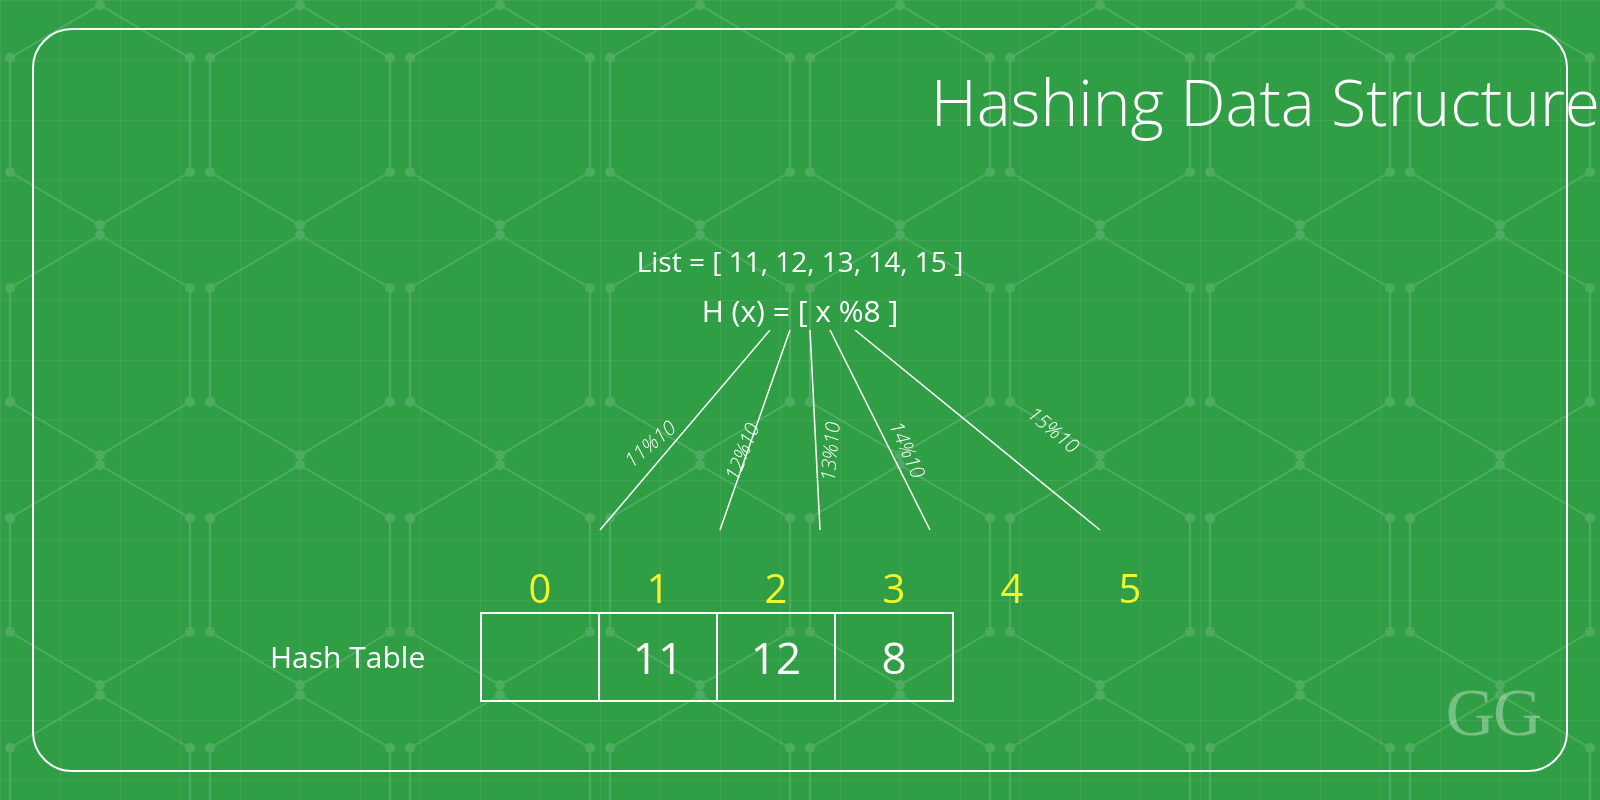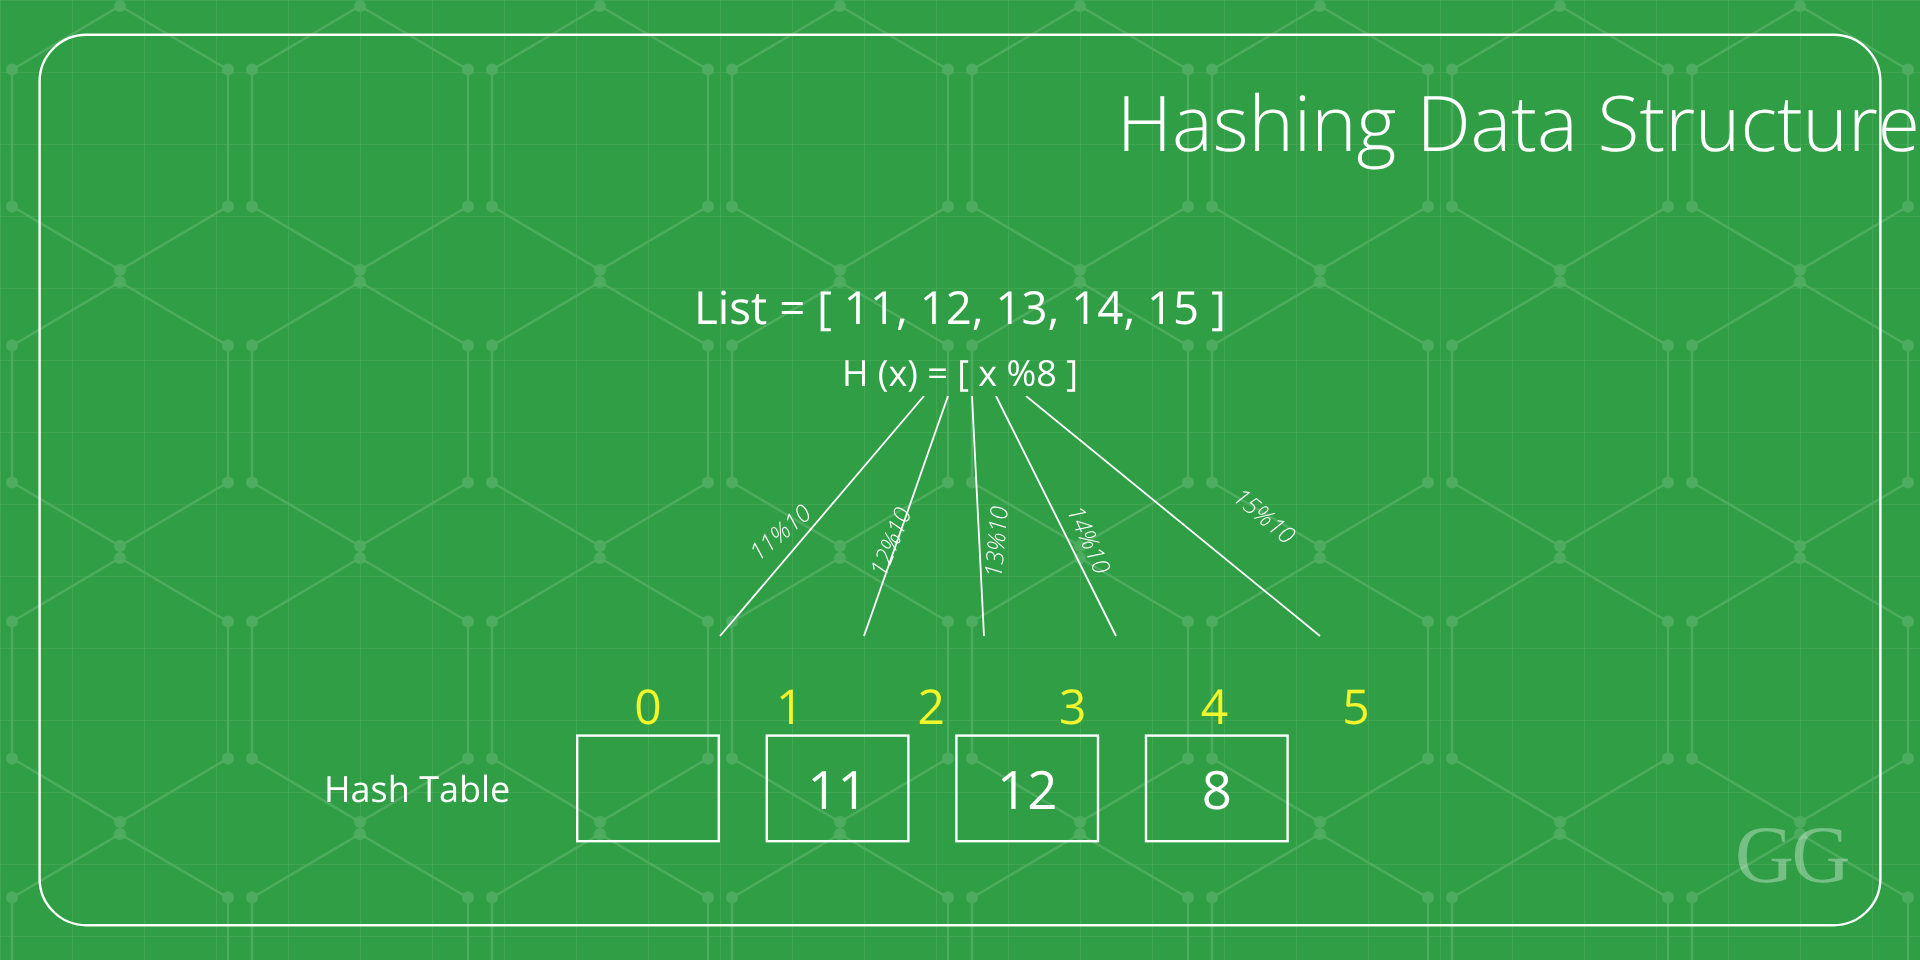--- a/index.html
+++ b/index.html
@@ -26,25 +26,25 @@
     position: absolute;
     top: 58px;
     left: 0; right: 0;
     text-align: right;
     color: #ffffff;
     font-size: 64px;
     font-weight: 300;
   }
   .list-line {
     position: absolute;
-    top: 230px;
+    top: 242px;
     left: 0; right: 0;
     text-align: center;
     color: #ffffff;
-    font-size: 38px;
+    font-size: 28px;
     font-weight: 400;
   }
   .func-line {
     position: absolute;
     top: 290px;
     left: 0; right: 0;
     text-align: center;
     color: #ffffff;
     font-size: 30px;
     font-weight: 400;
@@ -84,21 +84,20 @@
     left: 270px;
     color: #ffffff;
     font-size: 30px;
     font-weight: 400;
   }
   .table {
     position: absolute;
     top: 612px;
     left: 480px;
     display: flex;
-    gap: 40px;
   }
   .cell {
     width: 120px;
     height: 90px;
     border: 2px solid #ffffff;
     margin-left: -2px;
     display: flex;
     align-items: center;
     justify-content: center;
     color: #ffffff;

